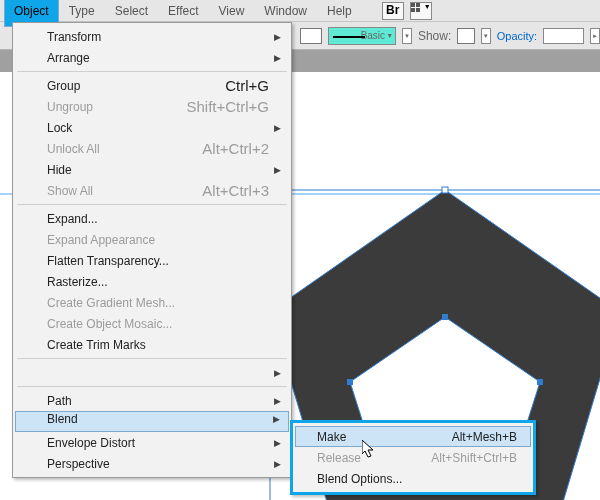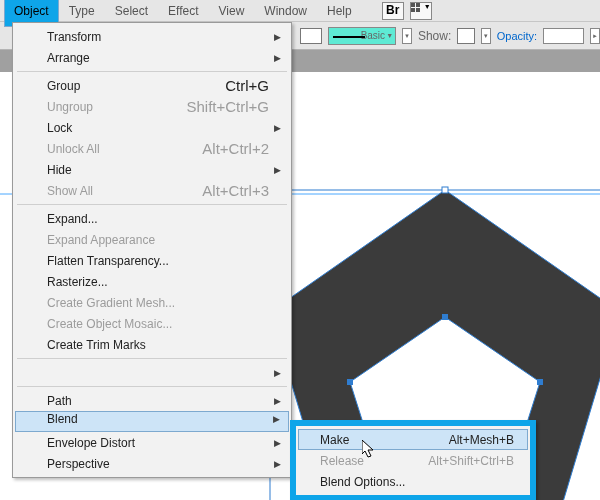--- a/index.html
+++ b/index.html
@@ -32,21 +32,21 @@
 .dropdown { position: absolute; left: 12px; top: 22px; width: 280px; background: #f2f2f2; border: 1px solid #9a9a9a; box-shadow: 2px 2px 3px rgba(0,0,0,0.25); padding: 3px 2px; }
 .dropdown .row { display: flex; align-items: center; height: 21px; padding: 0 20px 0 22px; color: #222; cursor: default; position: relative; }
 .dropdown .row.disabled { color: #9c9c9c; }
 .dropdown .row .label { flex: 1; margin-left: 10px; }
 .dropdown .row .shortcut { color: inherit; font-size: 15px; }
 .dropdown .row .arrow { position: absolute; right: 8px; font-size: 9px; color: #444; }
 .dropdown .row.hover { background: #cde4f7; border: 1px solid #7da9cf; height: 21px; padding: 0 19px 6px 21px; }
 .dropdown .sep { height: 1px; background: #cfcfcf; margin: 3px 2px; }
 
 
-.submenu { position: absolute; left: 290px; top: 420px; width: 246px; background: #f2f2f2; border: 6px solid #0ea5e9; box-shadow: 2px 2px 3px rgba(0,0,0,0.25); padding: 3px 2px; }
+.submenu { position: absolute; left: 290px; top: 420px; width: 246px; background: #f2f2f2; border: 3px solid #0ea5e9; box-shadow: 2px 2px 3px rgba(0,0,0,0.25); padding: 3px 2px; }
 .submenu .row { display: flex; align-items: center; height: 21px; padding: 0 14px 0 22px; color: #222; position: relative; }
 .submenu .row.disabled { color: #9c9c9c; }
 .submenu .row.hover { background: #cde4f7; border: 1px solid #7da9cf; padding: 0 13px 0 21px; }
 .submenu .row .label { flex: 1; }
 
 
 .cursor { position: absolute; left: 362px; top: 440px; pointer-events: none; z-index: 999; }
 </style>
 </head>
 <body>

